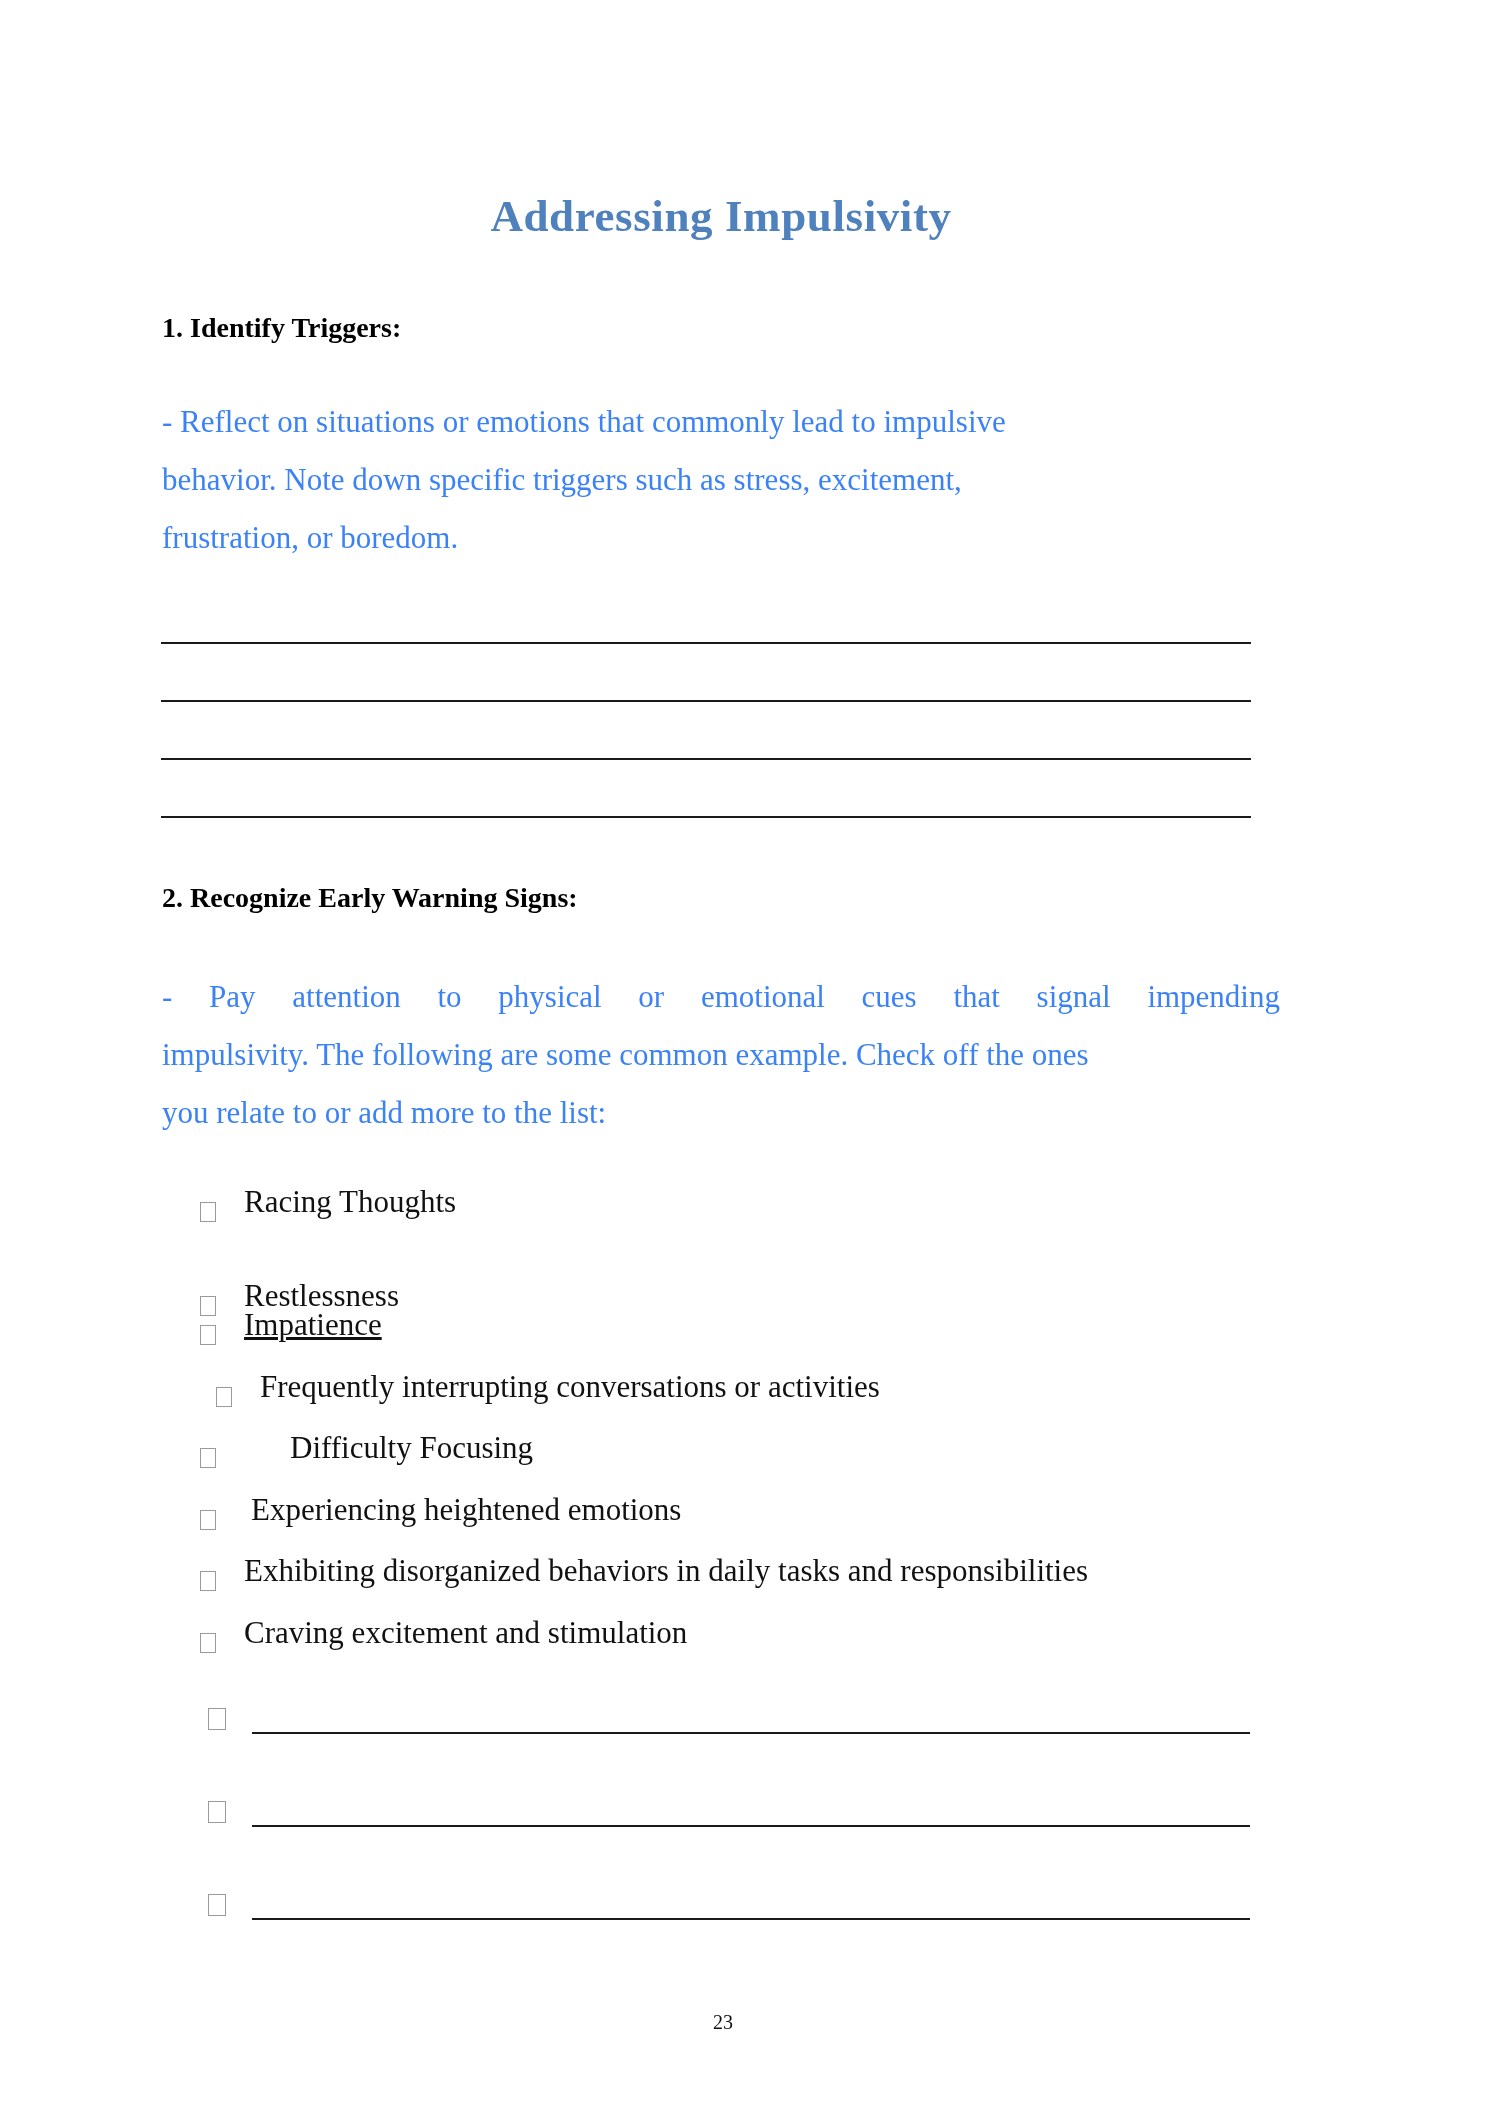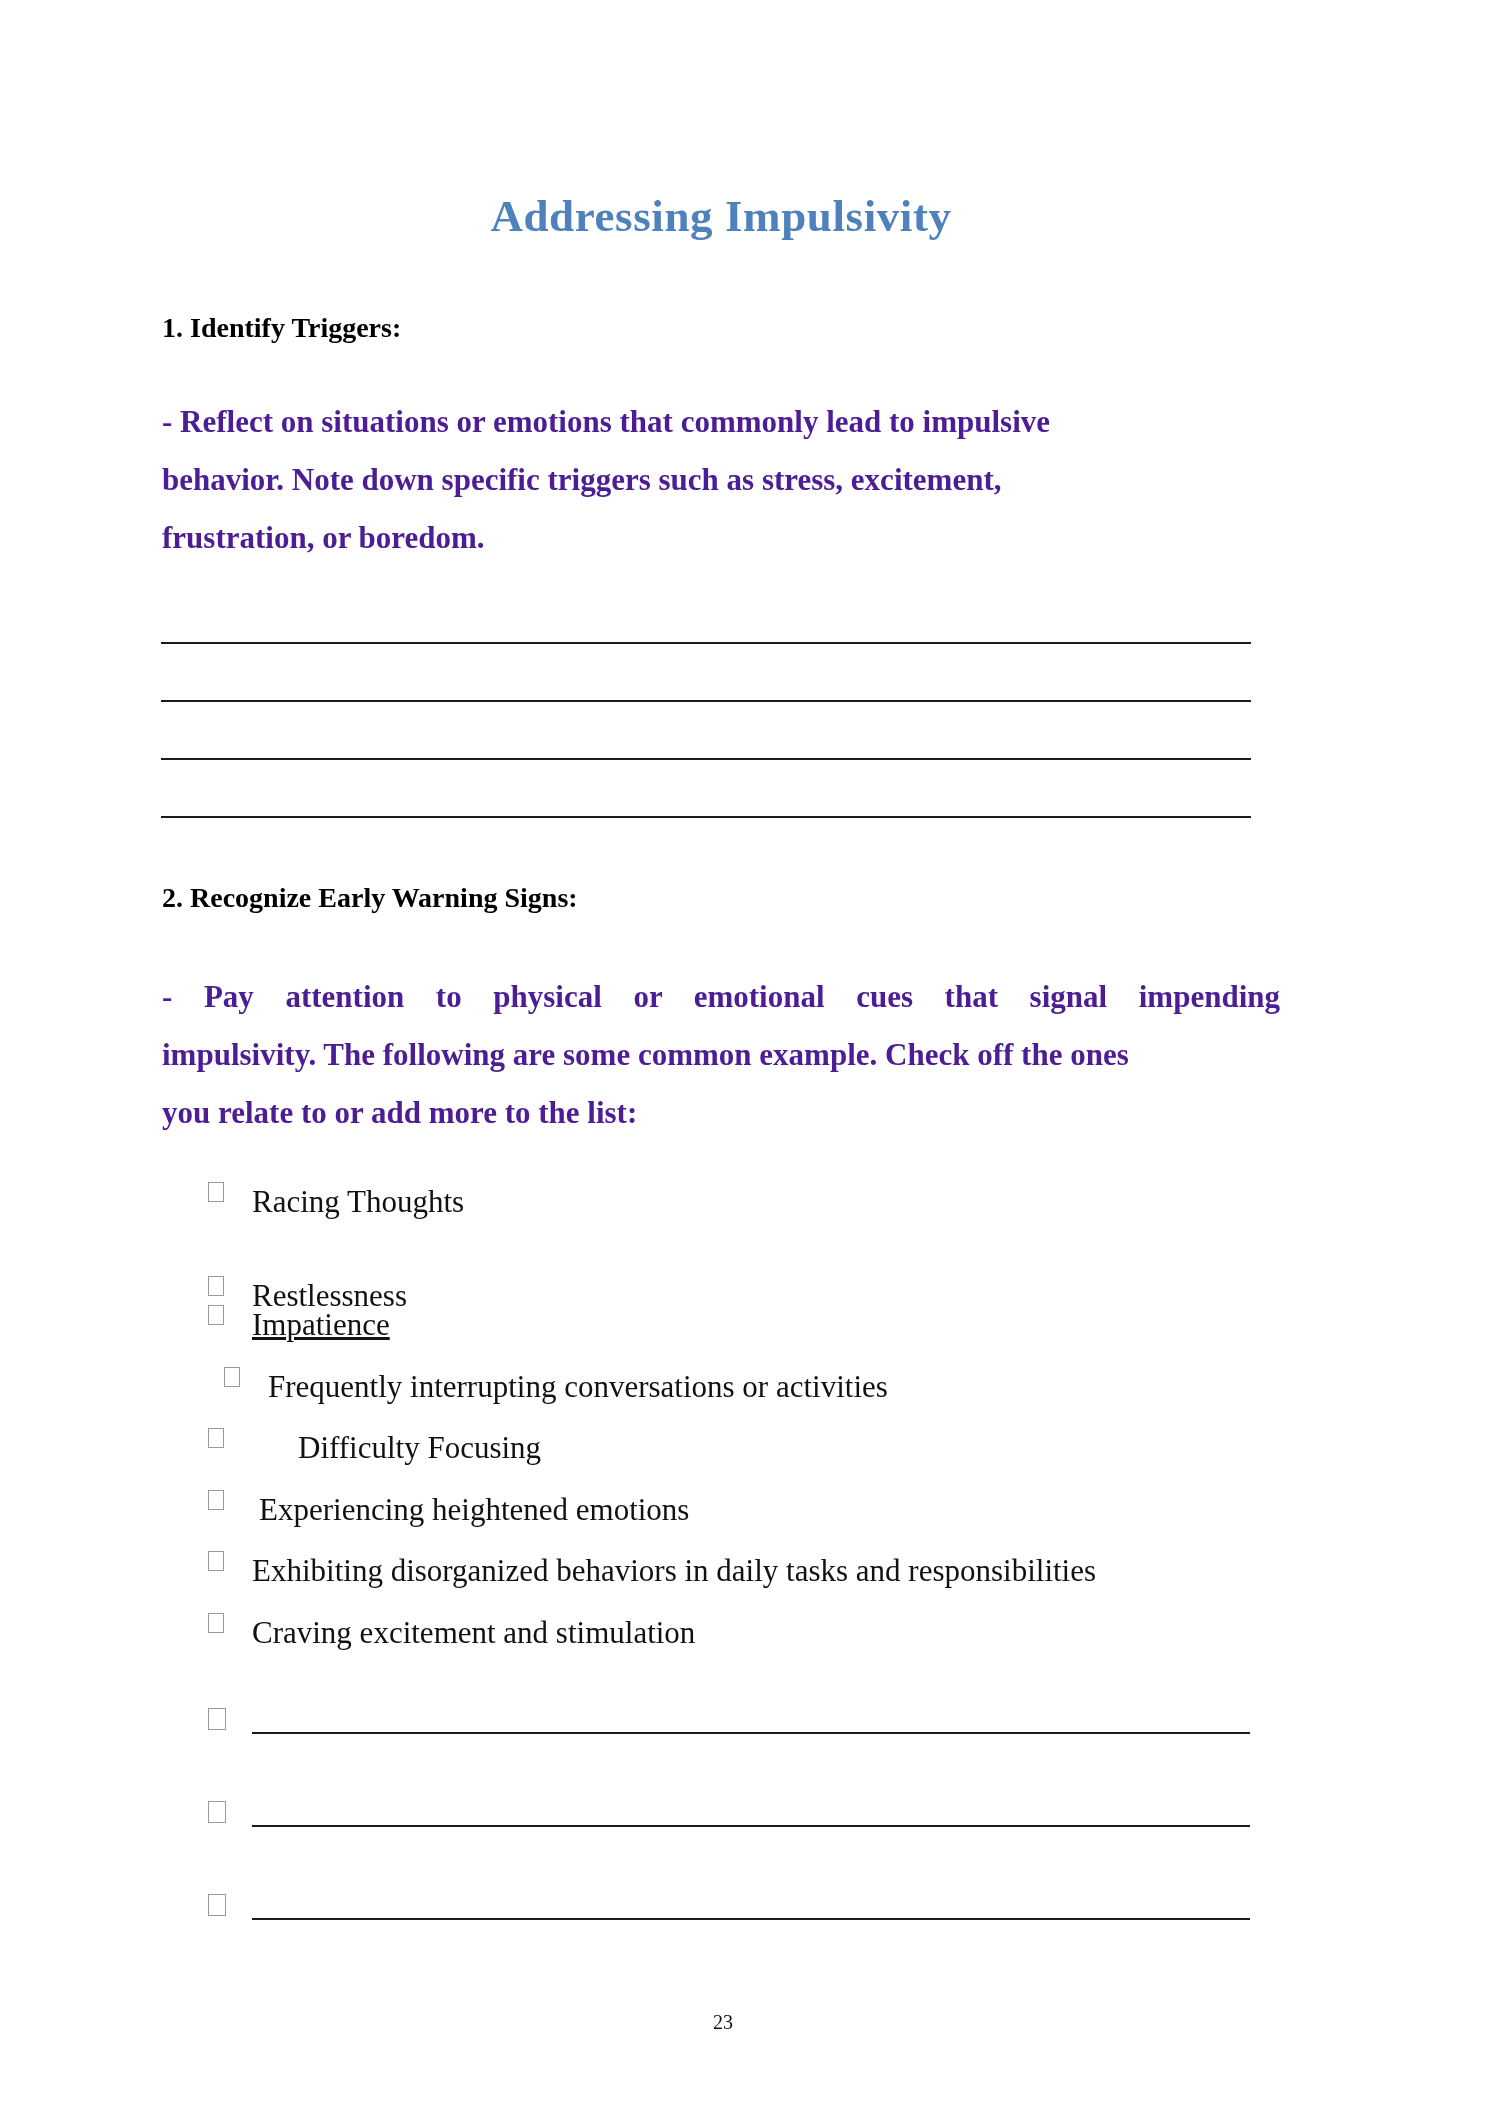--- a/index.html
+++ b/index.html
@@ -3,26 +3,26 @@
 <meta charset="utf-8">
 <style>
   html, body { margin: 0; padding: 0; background: #ffffff; }
   body { width: 1500px; height: 2121px; position: relative; overflow: hidden;
          font-family: "Liberation Serif", "DejaVu Serif", serif; color: #111111; }
   .abs { position: absolute; }
   .title { left: 0; width: 1442px; top: 194px; text-align: center;
            font-size: 45px; font-weight: bold; color: #4f81bd; line-height: 44px;
            letter-spacing: 0.6px; }
   .heading { left: 162px; font-size: 28px; font-weight: bold; line-height: 36px; color: #000; }
-  .para { left: 162px; width: 1118px; font-size: 31px; line-height: 58px; color: #4c1d95; font-weight: bold; }
+  .para { left: 162px; width: 1118px; font-size: 31px; line-height: 58px; color: #3b82f6; }
   .para.justify { text-align: justify; text-align-last: left; }
   .para .pline { display: block; white-space: nowrap; }
   .para.justify .pline.j { text-align: justify; text-align-last: justify; white-space: normal; }
   .rule { left: 161px; width: 1090px; height: 0; border-top: 2.5px solid #1a1a1a; }
-  .item { left: 208px; height: 40px; display: flex; align-items: flex-start; }
+  .item { left: 200px; height: 40px; display: flex; align-items: flex-end; }
   .cbox { width: 16px; height: 20px; border: 1.5px solid #9a9a9a; box-sizing: border-box; background: #fff; flex: 0 0 auto; }
   .item-label { margin-left: 28px; font-size: 31px; line-height: 40px; white-space: nowrap; color: #111; }
   .blank-box { left: 208px; width: 18px; height: 22px; border: 1.5px solid #9a9a9a; box-sizing: border-box; }
   .blank-line { left: 252px; width: 998px; height: 0; border-top: 2.5px solid #1a1a1a; }
   .pagenum { left: 0; width: 1446px; top: 2008px; text-align: center; font-size: 20px; line-height: 28px; color: #111; }
 </style>
 </head>
 <body>
 
 <div class="abs title">Addressing Impulsivity</div>

